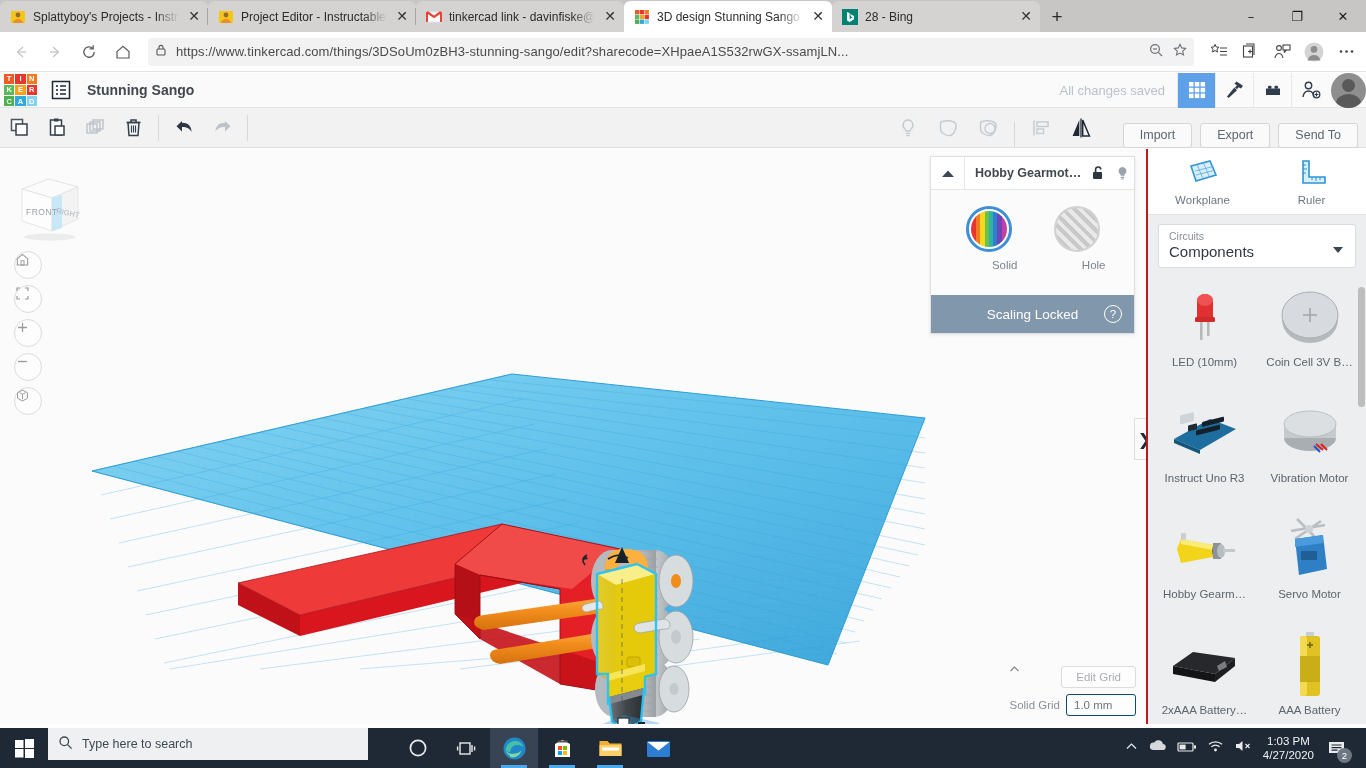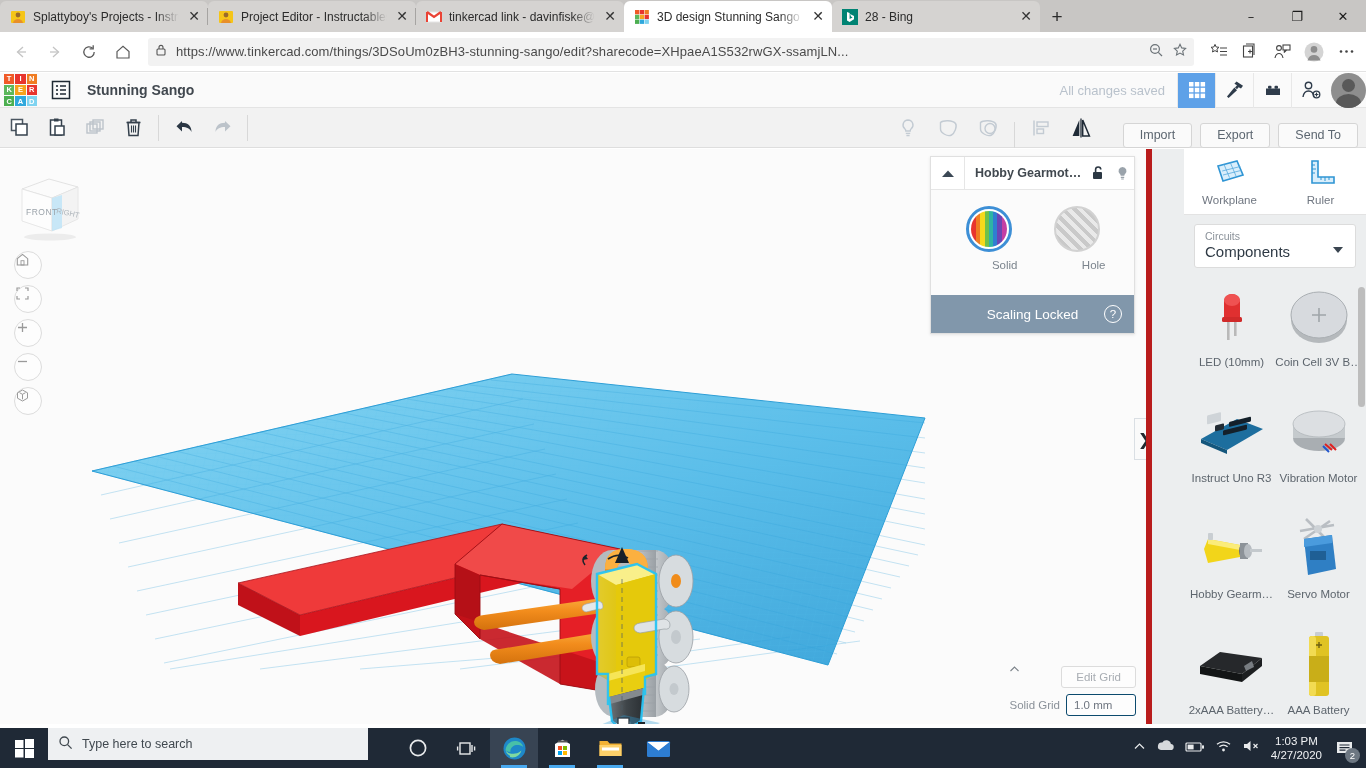--- a/index.html
+++ b/index.html
@@ -217,21 +217,21 @@
   .panel-handle {
     position: absolute; left: 1134px; top: 418px; width: 20px; height: 42px;
     background: #fafafa; border: 1px solid #dadfe4; border-right: none;
     display: flex; align-items: center; justify-content: center;
     font-size: 16px; color: #22292f; font-family: "DejaVu Sans", sans-serif;
   }
 
   
   .sidebar {
     position: absolute; top: 149px; left: 1146px; width: 220px; height: 575px;
-    background: #eceeef; border-left: 6px solid #b91c1c; padding-left: 32px;
+    background: #eceeef; border-left: 2px solid #b91c1c;
   }
   .sb-top { height: 66px; display: flex; background: #fff; border-bottom: 1px solid #e3e3e3; }
   .sb-top-item {
     flex: 1 1 50%; display: flex; flex-direction: column; align-items: center;
     justify-content: center; gap: 4px;
   }
   .sb-top-label { font-size: 11.5px; color: #6f7680; }
   .sb-select-wrap {
     margin: 9px 10px 0; background: #fff; border: 1px solid #dcdcdc; border-radius: 3px;
     padding: 5px 10px 7px; position: relative;
@@ -269,21 +269,21 @@
     width: 48px; height: 40px; display: flex; align-items: center;
     justify-content: center; position: relative;
   }
   .tb-app.running::after {
     content: ""; position: absolute; bottom: 0; left: 11px; width: 26px; height: 3px;
     background: #49a9ef;
   }
   .tb-app.active { background: #384453; }
   .tray {
     margin-left: auto; display: flex; align-items: center; height: 40px;
-    color: #e8eaec; gap: 10px; padding-right: 8px;
+    color: #e8eaec; gap: 10px; padding-right: 16px;
   }
   .tray-clock { font-size: 11.5px; line-height: 14px; text-align: center; color: #f0f2f4; }
   .tray-notif { position: relative; width: 26px; height: 40px; display: flex; align-items: center; justify-content: center; }
   .notif-badge {
     position: absolute; right: -2px; bottom: 5px; width: 15px; height: 15px;
     border-radius: 50%; background: #6d7782; color: #fff; font-size: 9.5px;
     display: flex; align-items: center; justify-content: center;
   }
 </style>
 </head>

